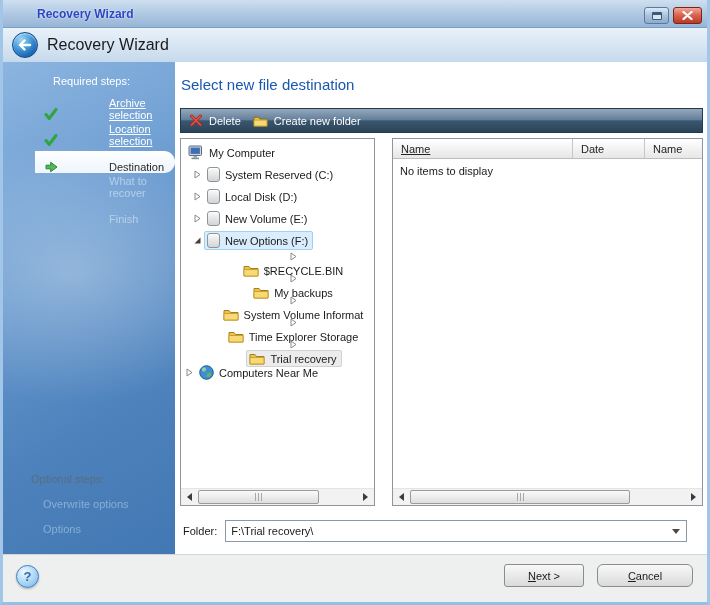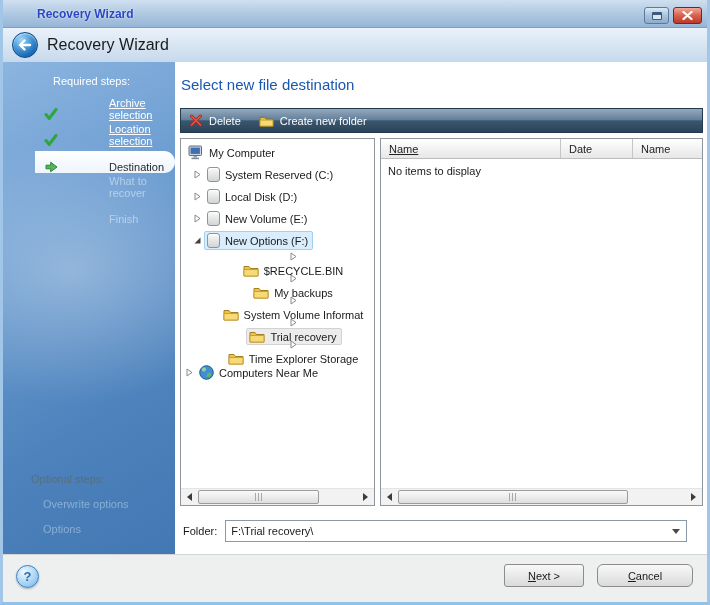--- a/index.html
+++ b/index.html
@@ -74,25 +74,25 @@
   .optional { position: absolute; left: 0; bottom: 6px; width: 100%; }
   .optional-label { color: rgba(96,96,78,0.55); margin: 0 0 13px 28px; }
   .optional-item { color: rgba(190,214,236,0.55); margin: 0 0 13px 40px; }
 
   .content { flex: 1 1 auto; display: flex; flex-direction: column; background: #fff; min-width: 0; }
   .heading { flex: 0 0 46px; padding: 14px 0 0 6px; font-size: 15px; color: #1a57b0; }
 
   .toolbar {
     flex: 0 0 25px; margin: 0 4px 0 5px;
     background: linear-gradient(#95a9bc 0%, #64809b 46%, #3a566f 52%, #2b4359 100%);
-    border: 1px solid #223a50; display: flex; align-items: center; gap: 6px; padding: 0 4px;
+    border: 1px solid #223a50; display: flex; align-items: center; gap: 0; padding: 0 4px;
   }
   .tool-btn { display: flex; align-items: center; gap: 6px; background: transparent; border: none; color: #ffffff; font-size: 11px; padding: 2px 8px 2px 4px; }
 
-  .panels { flex: 0 0 368px; display: flex; margin: 5px 4px 0 5px; gap: 5px; min-height: 0; }
+  .panels { flex: 0 0 368px; display: flex; margin: 5px 4px 0 5px; gap: 17px; min-height: 0; }
   .panel { border: 1px solid #8e959c; background: #fff; display: flex; flex-direction: column; overflow: hidden; }
   .tree-panel { flex: 0 0 195px; }
   .list-panel { flex: 1 1 auto; }
 
   .tree { flex: 1 1 auto; overflow: hidden; padding-top: 2px; }
   .tree-row { display: flex; align-items: center; height: 22px; white-space: nowrap; }
   .tree-row.depth0 { padding-left: 4px; }
   .tree-row.depth1 { padding-left: 12px; }
   .tree-row.depth2 { padding-left: 33px; flex-direction: column; }
   .expander { width: 11px; flex: 0 0 11px; display: flex; align-items: center; }
@@ -350,44 +350,44 @@
                   </span>
                   <span class="tree-label">System Volume Informat</span>
                 </span>
               </div>
               <div class="tree-row depth2">
                 <span class="expander">
                   <svg width="9" height="9" viewBox="0 0 9 9">
                     <path d="M2 1 L7 4.5 L2 8 Z" fill="#ffffff" stroke="#8a8a8a"></path>
                   </svg>
                 </span>
-                <span class="row-group sel-inactive">
+                <span class="row-group">
                   <span style="display: flex;">
                     <svg width="16" height="13" viewBox="0 0 16 13">
                       <path d="M1 2.5 H6 L7.5 4.5 H15 V12 H1 Z" fill="#efc24c" stroke="#a5801f"></path>
                       <path d="M1 5.5 H15 V12 H1 Z" fill="#f7d976" stroke="#c9a12e"></path>
                     </svg>
                   </span>
-                  <span class="tree-label">Trial recovery</span>
+                  <span class="tree-label">Time Explorer Storage</span>
                 </span>
               </div>
               <div class="tree-row depth2">
                 <span class="expander">
                   <svg width="9" height="9" viewBox="0 0 9 9">
                     <path d="M2 1 L7 4.5 L2 8 Z" fill="#ffffff" stroke="#8a8a8a"></path>
                   </svg>
                 </span>
-                <span class="row-group">
+                <span class="row-group sel-inactive">
                   <span style="display: flex;">
                     <svg width="16" height="13" viewBox="0 0 16 13">
                       <path d="M1 2.5 H6 L7.5 4.5 H15 V12 H1 Z" fill="#efc24c" stroke="#a5801f"></path>
                       <path d="M1 5.5 H15 V12 H1 Z" fill="#f7d976" stroke="#c9a12e"></path>
                     </svg>
                   </span>
-                  <span class="tree-label">Time Explorer Storage</span>
+                  <span class="tree-label">Trial recovery</span>
                 </span>
               </div>
               <div class="tree-row depth0">
                 <span class="expander">
                   <svg width="9" height="9" viewBox="0 0 9 9">
                     <path d="M2 1 L7 4.5 L2 8 Z" fill="#ffffff" stroke="#8a8a8a"></path>
                   </svg>
                 </span>
                 <span class="row-group">
                   <span style="display: flex;">

